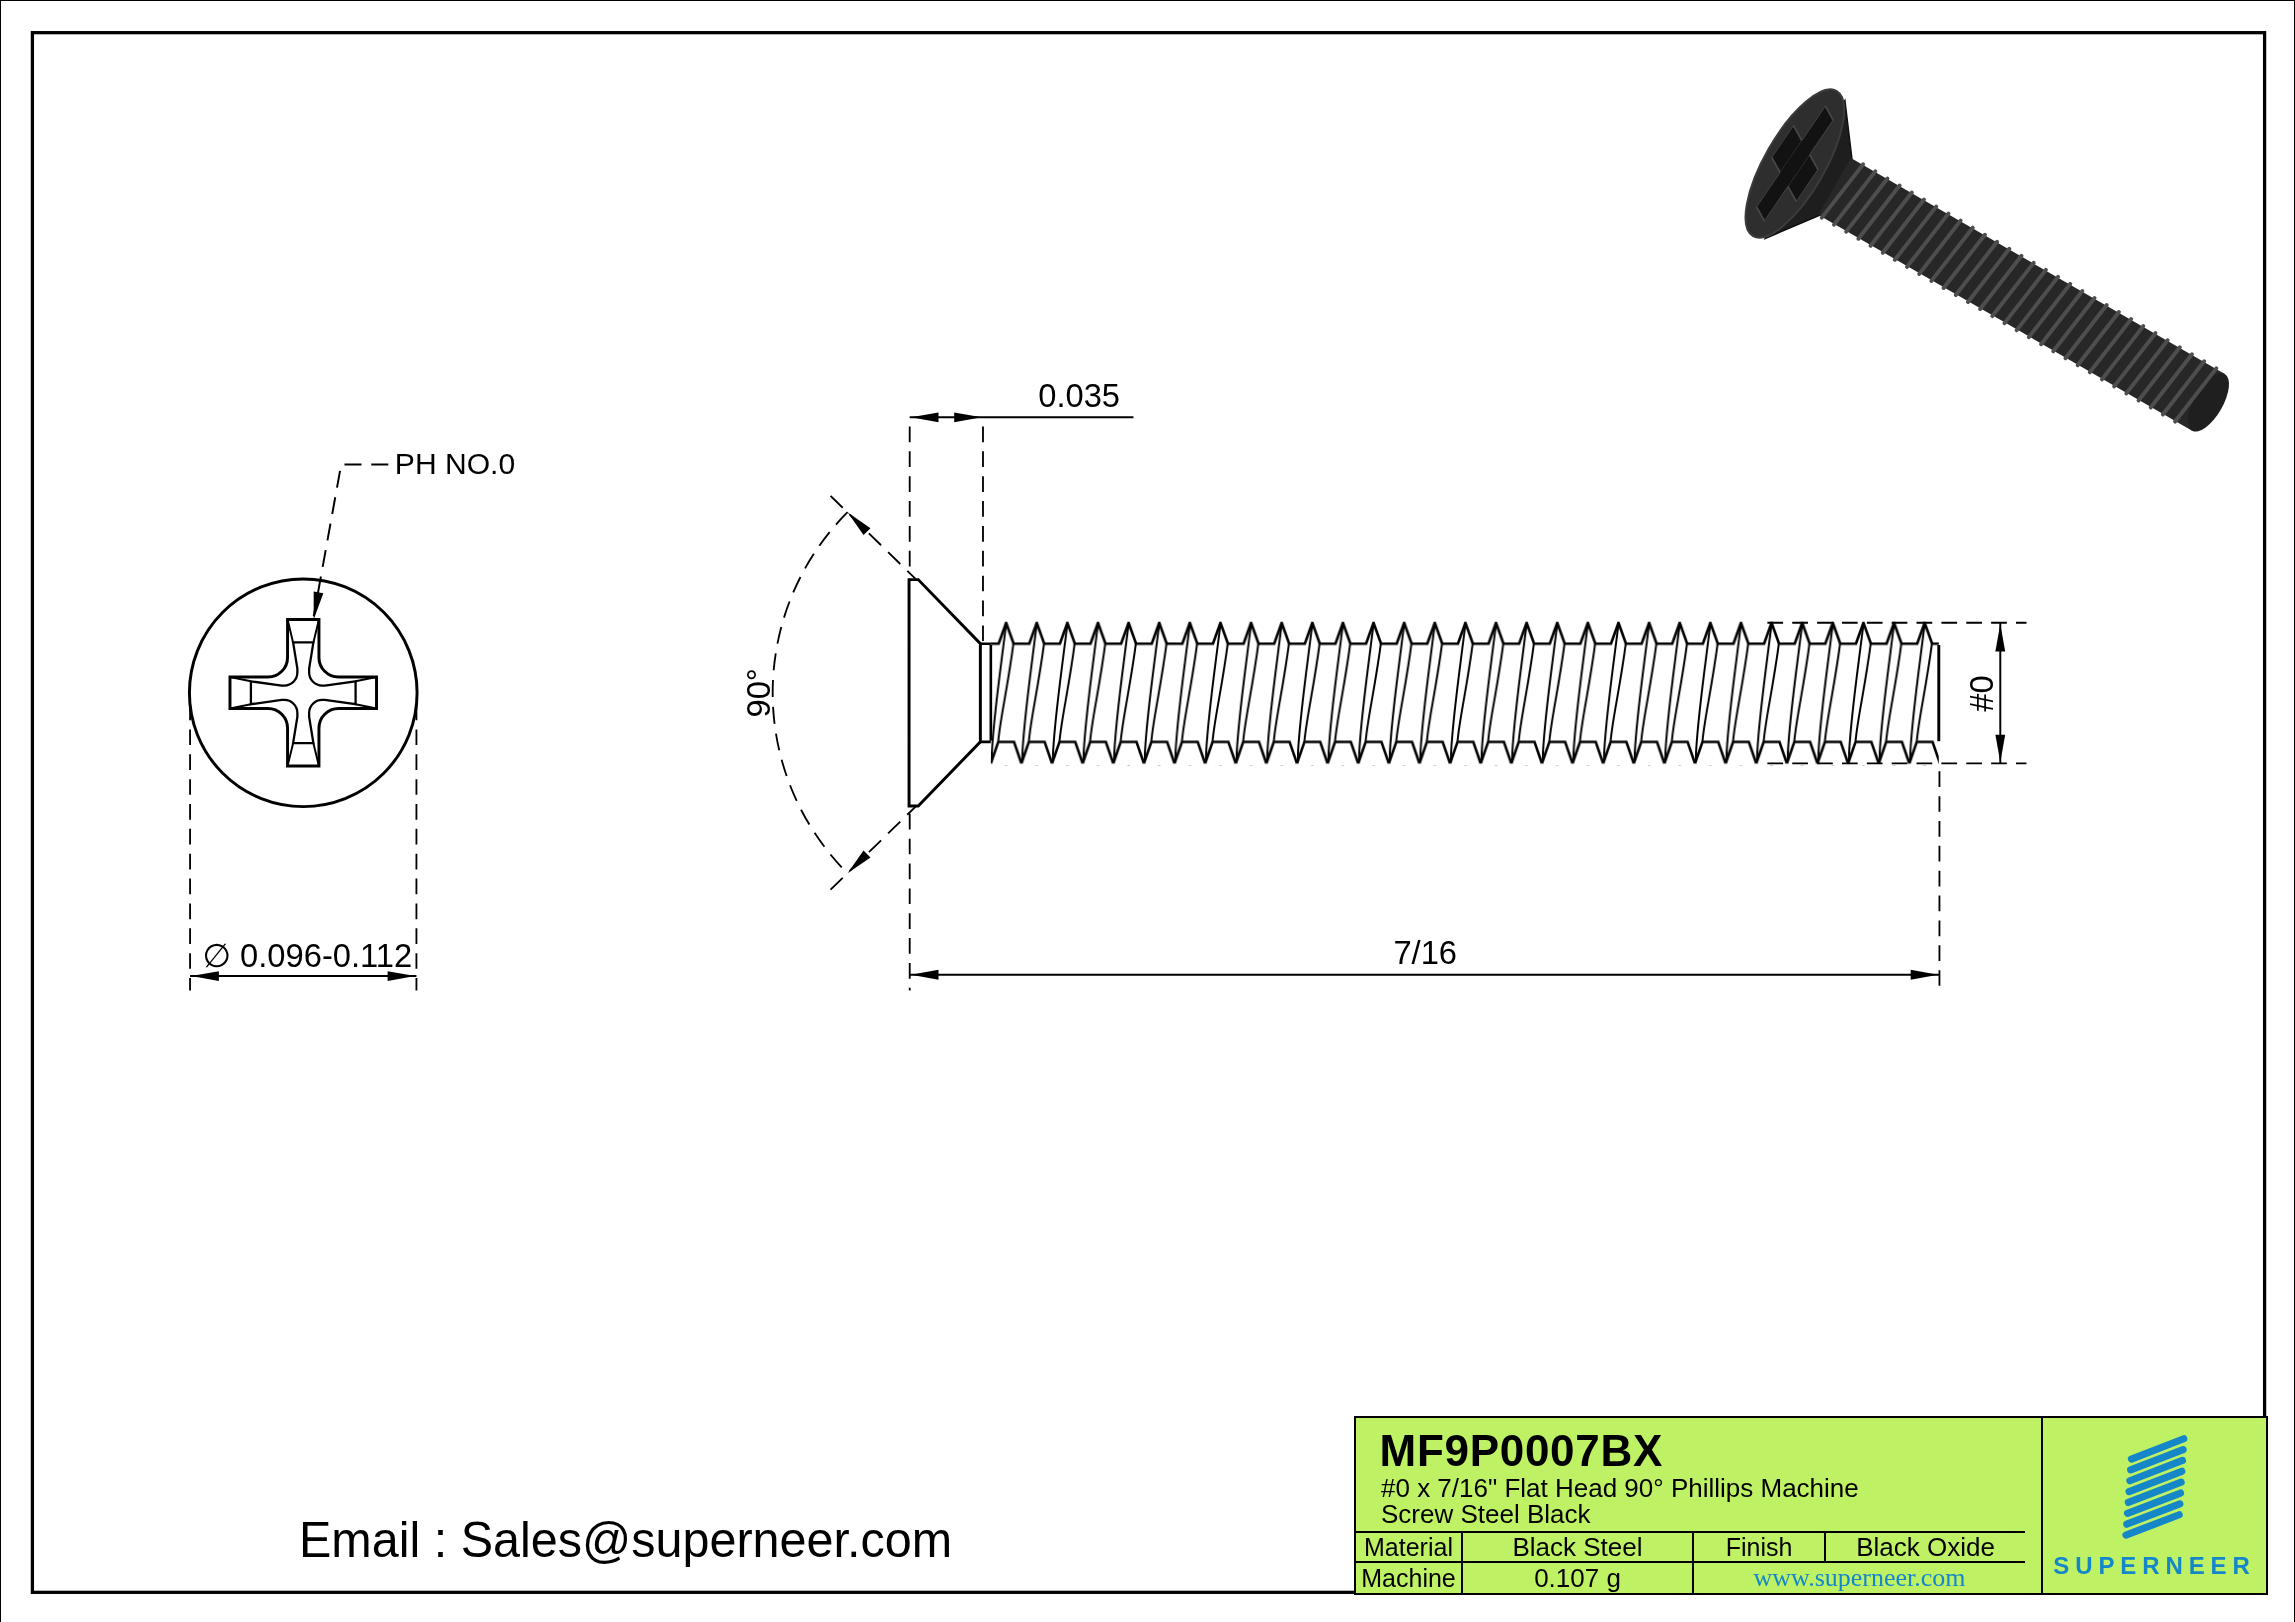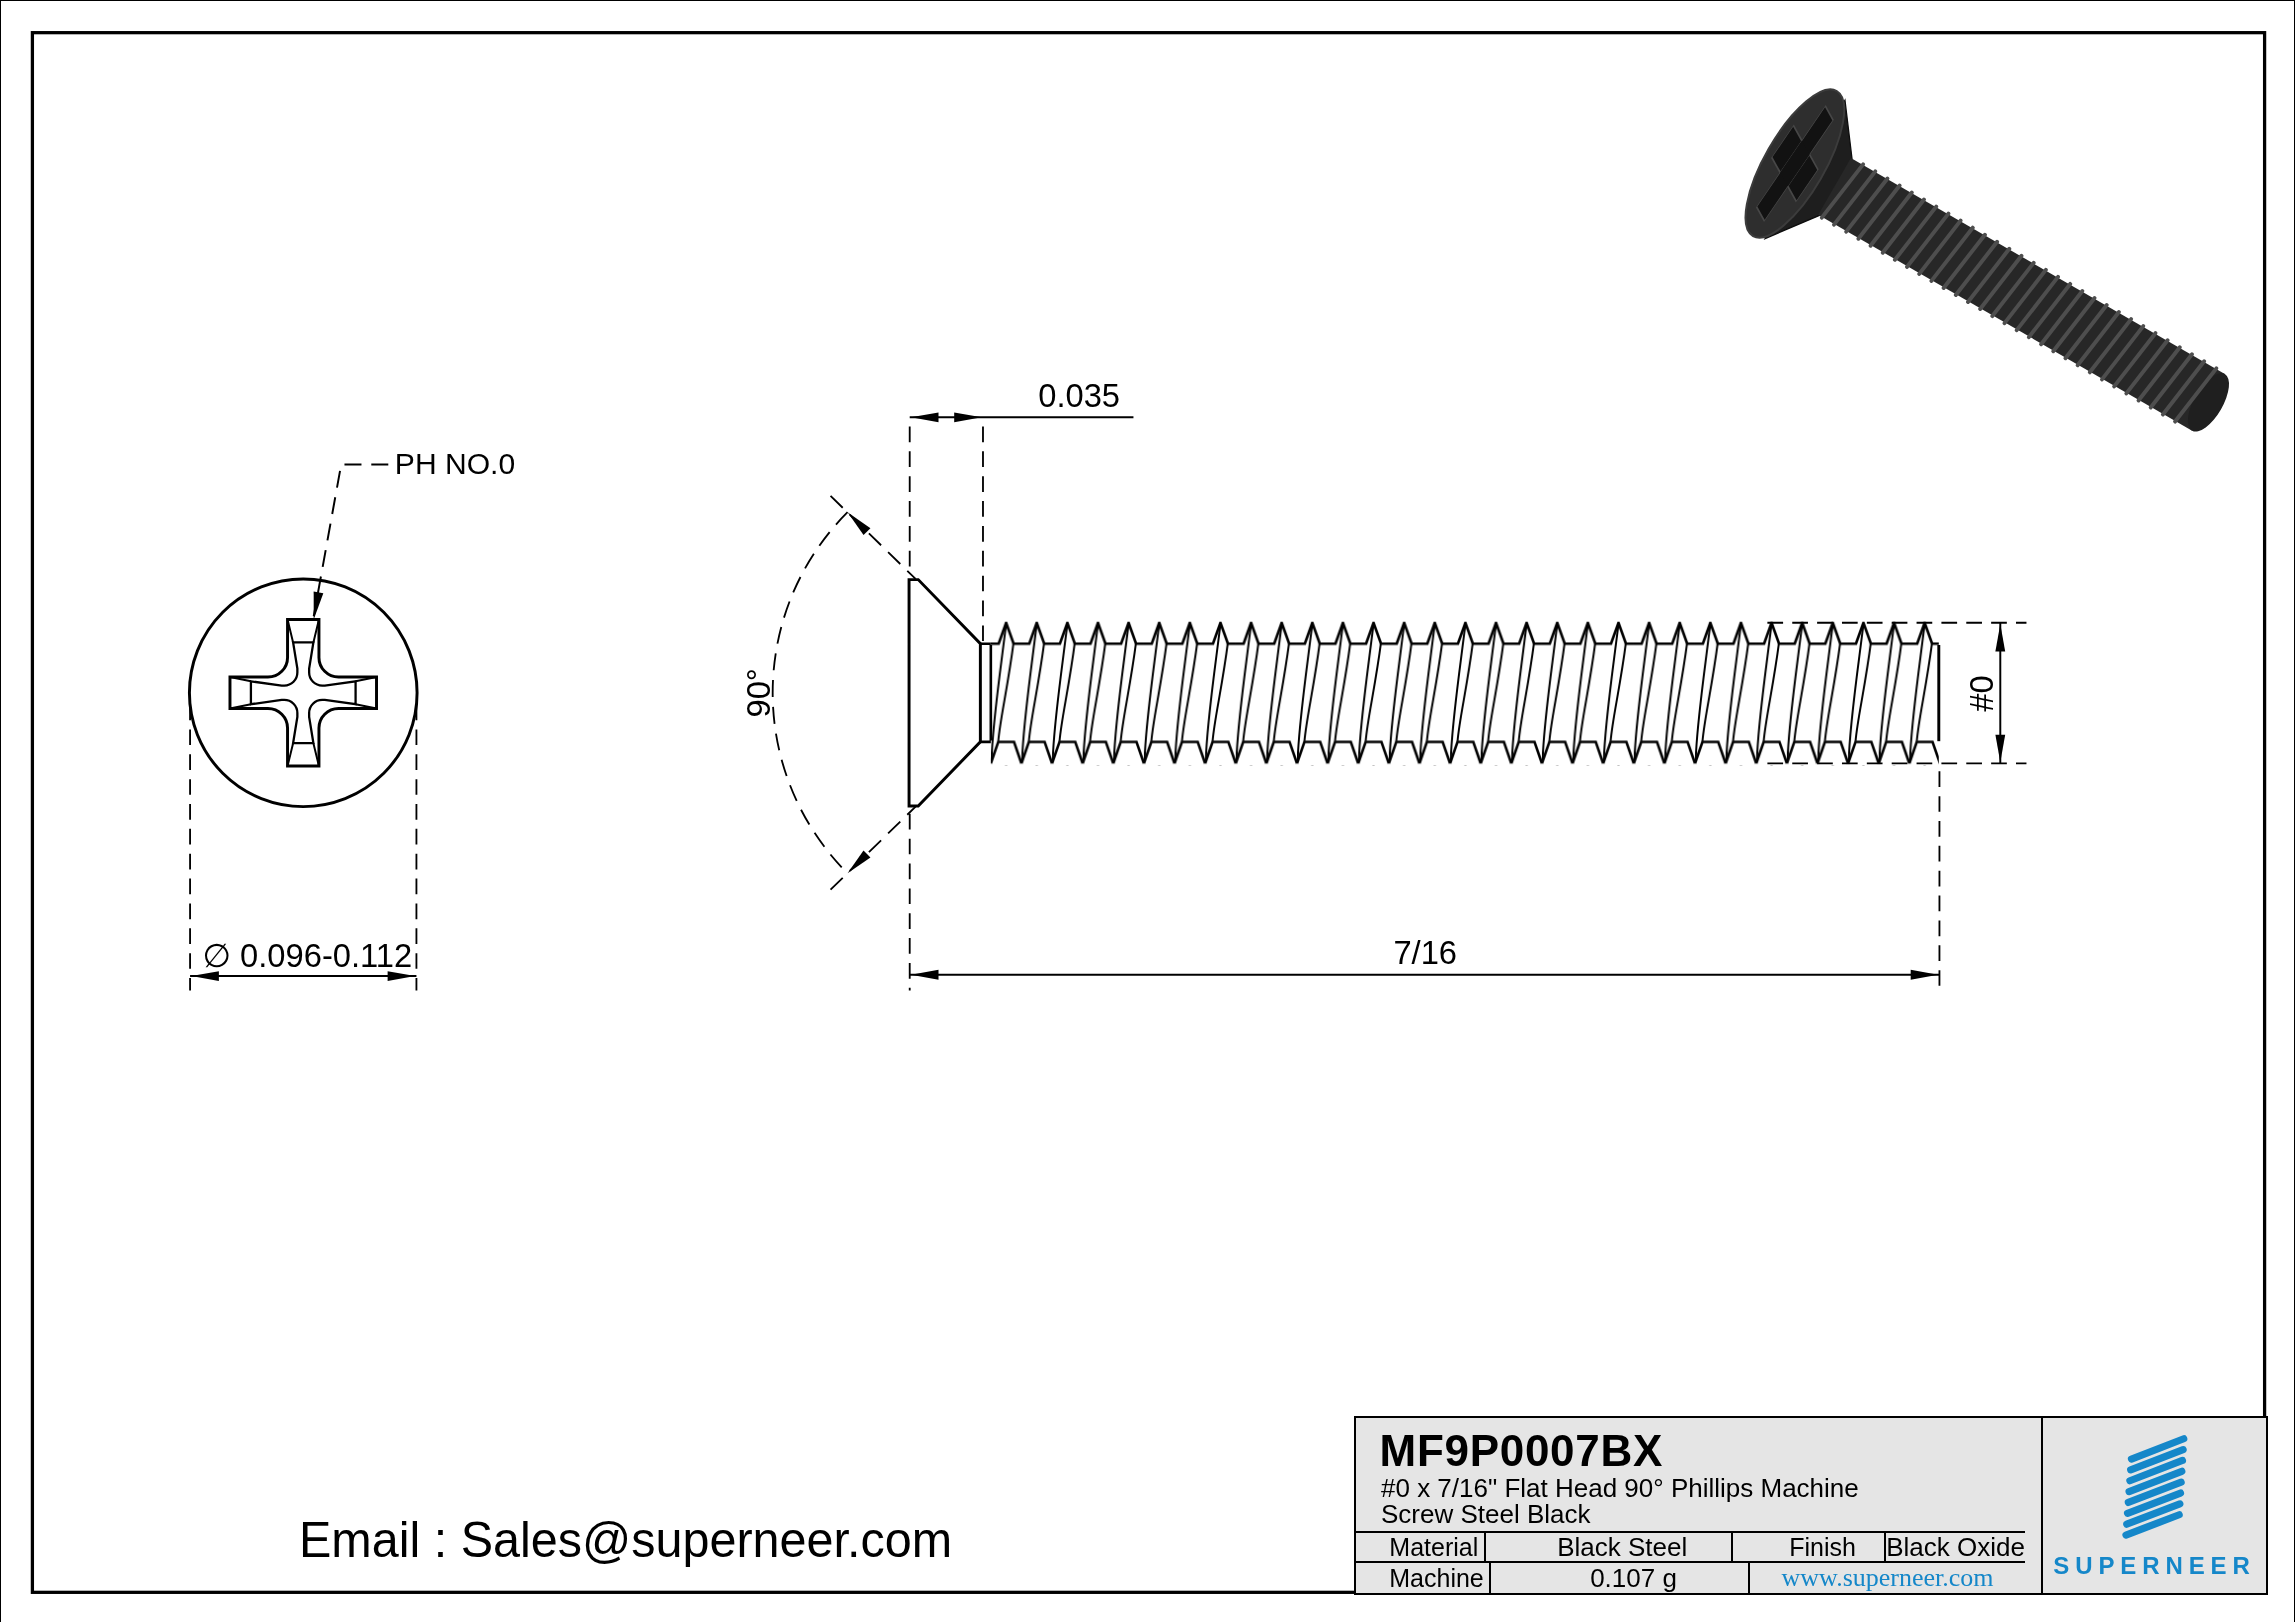--- a/index.html
+++ b/index.html
@@ -8,34 +8,34 @@
     box-sizing:border-box;border:1.3px solid #000;overflow:hidden;
     font-family:"Liberation Sans",sans-serif;
   }
   #draw{position:absolute;left:0;top:0;width:2295px;height:1623px;}
   svg text{fill:#000;font-family:"Liberation Sans",sans-serif;}
   .dimtxt{font-size:50px;}
   .phtxt{font-size:46px;}
   
   .tblock{
     position:absolute;left:1353px;top:1415px;width:914px;height:179px;
-    box-sizing:border-box;border:2.6px solid #000;display:flex;background:#e5e5e5;
+    box-sizing:border-box;border:2.6px solid #000;display:flex;background:#bef264;
   }
   .tb-left{width:669px;display:flex;flex-direction:column;box-sizing:border-box;}
   .tb-desc{position:relative;height:115px;border-bottom:2px solid #000;box-sizing:border-box;}
   .pn{position:absolute;left:23.6px;top:7.9px;font-size:44px;font-weight:bold;letter-spacing:0.7px;white-space:nowrap;}
   .d1{position:absolute;left:25px;top:55px;font-size:26px;white-space:nowrap;}
   .d2{position:absolute;left:25px;top:81px;font-size:26px;white-space:nowrap;}
   .tb-row{display:flex;box-sizing:border-box;height:30px;}
   .tb-row.r2{border-bottom:2px solid #000;}
   .tb-row.r3{flex:1;}
   .cell{display:flex;align-items:center;justify-content:center;box-sizing:border-box;white-space:nowrap;}
   .cell.lbl{font-size:25px;}
   .cell.val{font-size:26px;}
-  .bR{border-right:2px solid #000;margin-left:28px;}
+  .bR{border-right:2px solid #000;}
   .w1{width:107px;} .w2{width:231px;} .w3{width:132px;} .w4{flex:1;}
   .link{color:#1587c9;font-family:Liberation Serif, serif;}
   .tb-logo{flex:1;border-left:2.6px solid #000;display:flex;flex-direction:column;
            align-items:center;justify-content:flex-start;box-sizing:border-box;padding-top:14.4px;margin-left:16px;}
   .brand{font-size:24px;font-weight:bold;letter-spacing:5.9px;color:#1587c9;margin-top:10.5px;white-space:nowrap;}
   
   .email{position:absolute;left:298px;top:1510px;font-size:50px;color:#000;white-space:nowrap;
          transform:scaleX(.97);transform-origin:left;}
 </style>
 </head>

